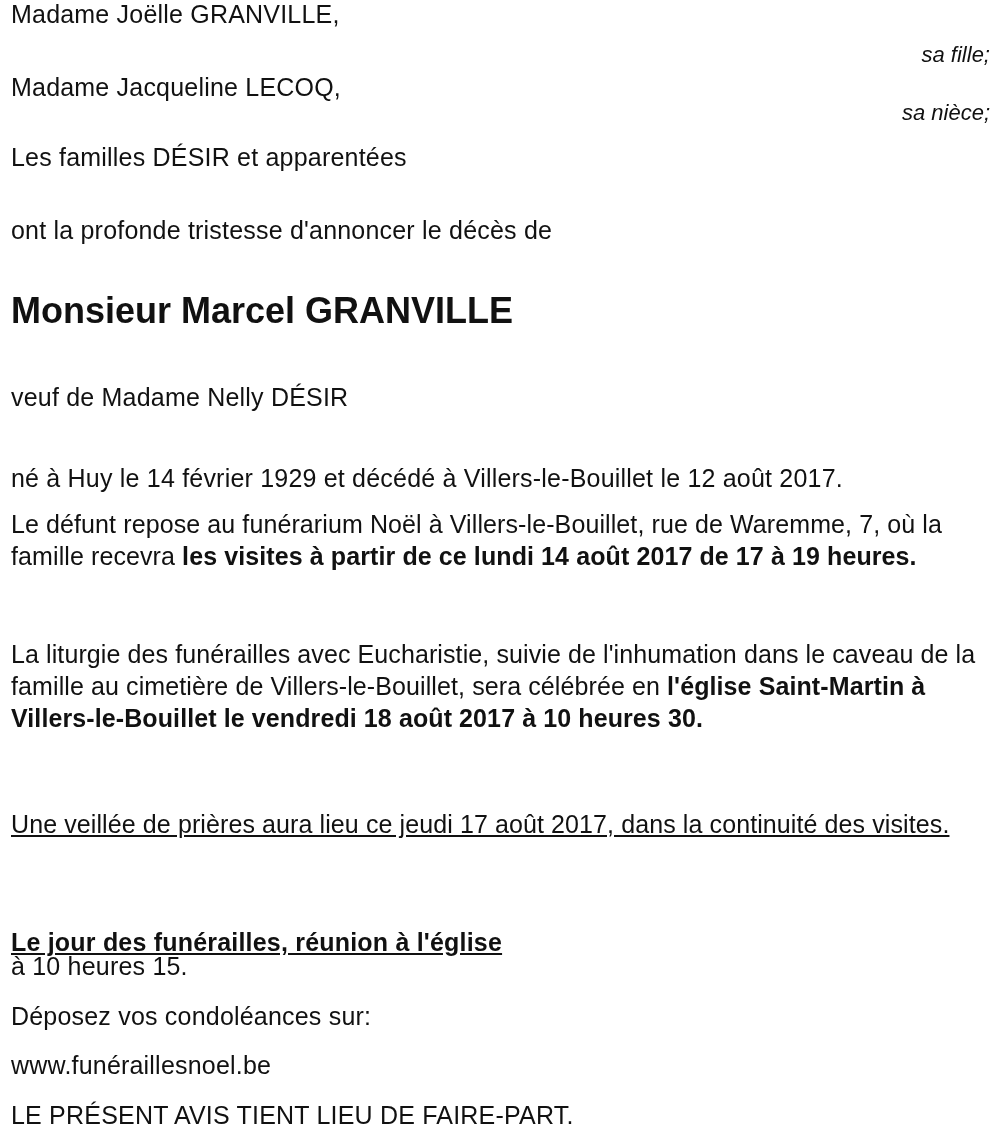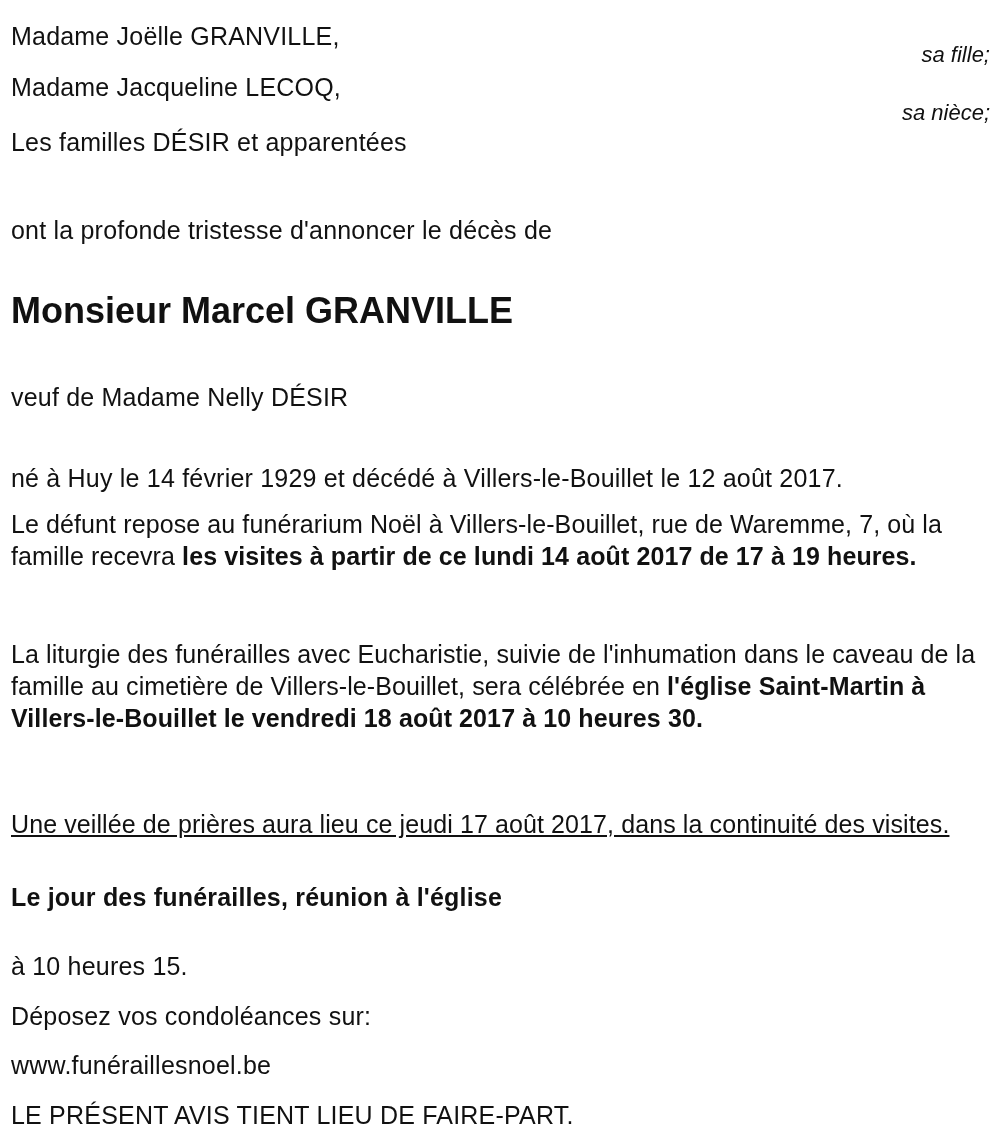--- a/index.html
+++ b/index.html
@@ -12,42 +12,42 @@
     .line { position: absolute; left: 11px; white-space: nowrap; letter-spacing: 0.2px; }
     .rel { position: absolute; right: 10px; font-style: italic; font-size: 22px; white-space: nowrap; }
     .name { position: absolute; left: 11px; top: 290px; font-size: 36px; font-weight: bold; white-space: nowrap; }
     .para { position: absolute; left: 11px; width: 975px; line-height: 32px; letter-spacing: 0.1px; }
     b { font-weight: bold; }
   </style>
 </head>
 <body>
 
 <div>
-  <div class="line" style="top:22px;">Madame Joëlle GRANVILLE,</div>
+  <div class="line" style="top:0;">Madame Joëlle GRANVILLE,</div>
   <div class="rel" style="top:42px;">sa fille;</div>
 
   <div class="line" style="top:73px;">Madame Jacqueline LECOQ,</div>
   <div class="rel" style="top:100px;">sa nièce;</div>
 
-  <div class="line" style="top:128px;">Les familles DÉSIR et apparentées</div>
+  <div class="line" style="top:143px;">Les familles DÉSIR et apparentées</div>
 
   <div class="line" style="top:216px;">ont la profonde tristesse d'annoncer le décès de</div>
 
   <div class="name">Monsieur Marcel GRANVILLE</div>
 
   <div class="line" style="top:383px;">veuf de Madame Nelly DÉSIR</div>
 
   <div class="line" style="top:464px;">né à Huy le 14 février 1929 et décédé à Villers-le-Bouillet le 12 août 2017.</div>
 
   <div class="para" style="top:508px;"><span>Le défunt repose au funérarium Noël à Villers-le-Bouillet, rue de Waremme, 7, où la famille recevra </span><b>les visites à partir de ce lundi 14 août 2017 de 17 à 19 heures.</b></div>
 
   <div class="para" style="top:638px;"><span>La liturgie des funérailles avec Eucharistie, suivie de l'inhumation dans le caveau de la famille au cimetière de Villers-le-Bouillet, sera célébrée en </span><b>l'église Saint-Martin à Villers-le-Bouillet le vendredi 18 août 2017 à 10 heures 30.</b></div>
 
   <div class="para" style="top:808px;text-decoration:underline;">Une veillée de prières aura lieu ce jeudi 17 août 2017, dans la continuité des visites.</div>
 
-  <div class="line" style="top:883px; font-weight:bold;">Le jour des funérailles, réunion à l'église</div>
+  <div class="line" style="top:928px; font-weight:bold;text-decoration:underline;">Le jour des funérailles, réunion à l'église</div>
   <div class="line" style="top:952px; font-weight:normal;">à 10 heures 15.</div>
 
   <div class="line" style="top:1002px;">Déposez vos condoléances sur:</div>
   <div class="line" style="top:1051px;">www.funéraillesnoel.be</div>
 
   <div class="line" style="top:1101px;">LE PRÉSENT AVIS TIENT LIEU DE FAIRE-PART.</div>
 </div>
 
 </body></html>

